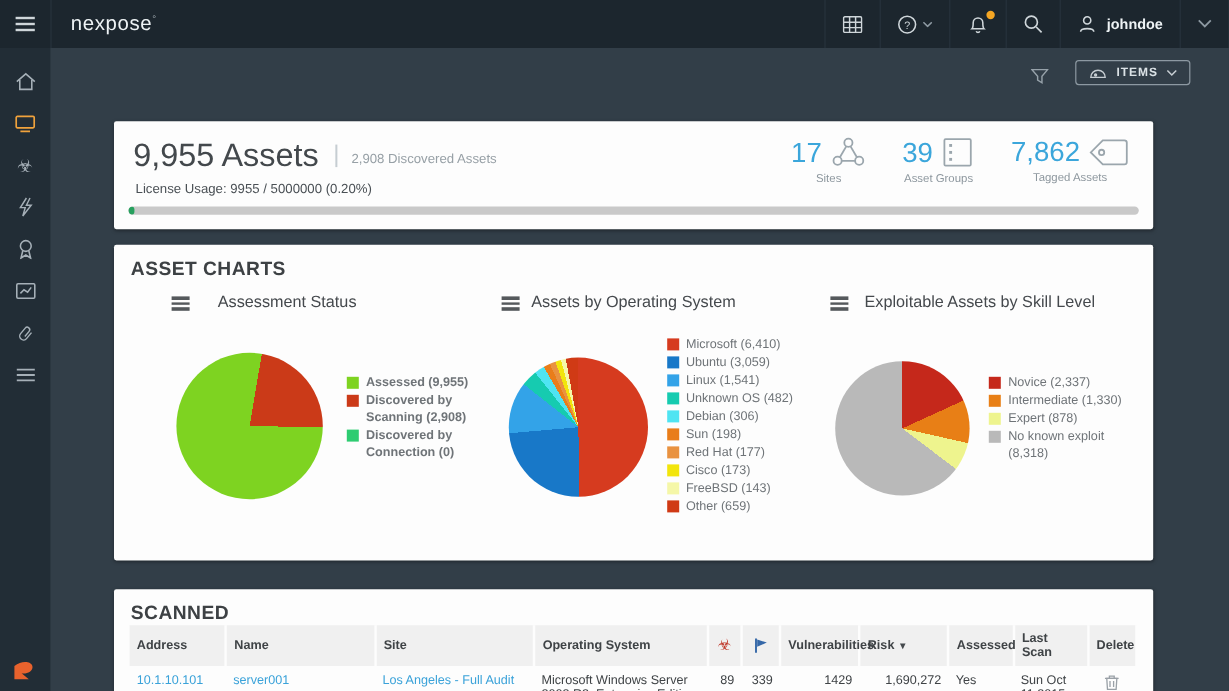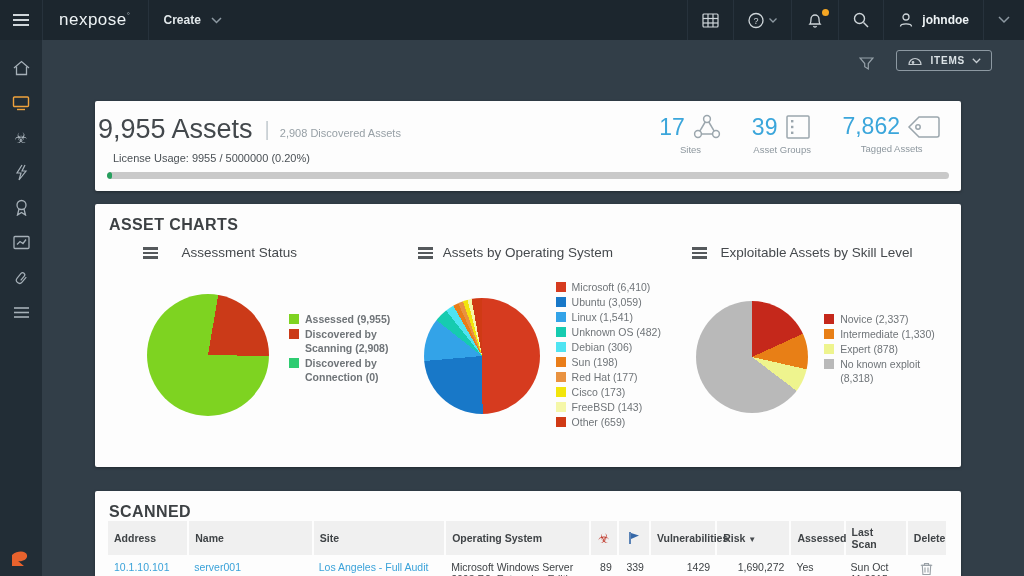--- a/index.html
+++ b/index.html
@@ -46,21 +46,21 @@
   
   .card { position:absolute; left:95px; width:866px; background:#fdfdfd;
     border-radius:2px; box-shadow:0 1px 3px rgba(0,0,0,.35); }
   .card1 { top:101px; height:90px; }
   .card2 { top:204px; height:263px; }
   .card3 { top:491px; height:140px; }
   .section-label { position:absolute; top:12px; left:14px; font-size:16px;
     font-weight:bold; color:#3d4144; letter-spacing:.4px; }
 
   
-  .assets-line { position:absolute; top:13px; left:3px; display:flex;
+  .assets-line { position:absolute; top:13px; left:16px; display:flex;
     align-items:center; }
   .assets-big { font-size:27px; color:#43484c; }
   .assets-sep { color:#c6cdd2; font-size:20px; margin:0 10px 0 12px; }
   .discovered { font-size:11px; color:#97a0a6; position:relative; top:3px; }
   .license-line { position:absolute; top:51px; left:18px; font-size:11px; color:#4a5055; }
   .progress { position:absolute; left:12px; right:12px; bottom:12px; height:7px;
     background:#c9c9c9; border-radius:4px; overflow:hidden; }
   .progress-fill { height:100%; background:#27a05e; border-radius:4px; }
   .stats { position:absolute; top:12px; right:20px; display:flex; gap:30px; }
   .stat { display:flex; flex-direction:column; align-items:center; cursor:pointer; }
@@ -115,26 +115,20 @@
 <div class="navbar">
   <div class="nav-cell burger-cell">
     <div class="burger">
         <span></span>
         <span></span>
         <span></span>
       </div>
   </div>
   <div class="nav-cell logo-cell">
     <div class="logo"><span>nexpose</span><sup>°</sup></div>
-  </div>
-  <div class="nav-cell create-cell">
-    <span class="create-label">Create</span>
-    <svg width="11" height="7" viewBox="0 0 11 7">
-        <polyline points="1,1 5.5,5.5 10,1" fill="none" stroke="#8d99a2" stroke-width="1.5"></polyline>
-      </svg>
   </div>
   <div class="nav-cell nav-spacer"></div>
   <div class="nav-cell icon-cell">
     <svg width="17" height="15" viewBox="0 0 17 15">
         <g fill="none" stroke="#cfd6da" stroke-width="1.2">
           <rect x="1" y="1" width="15" height="13" rx="1"></rect>
           <line x1="6" y1="1" x2="6" y2="14"></line>
           <line x1="11" y1="1" x2="11" y2="14"></line>
           <line x1="1" y1="5.5" x2="16" y2="5.5"></line>
           <line x1="1" y1="10" x2="16" y2="10"></line>

